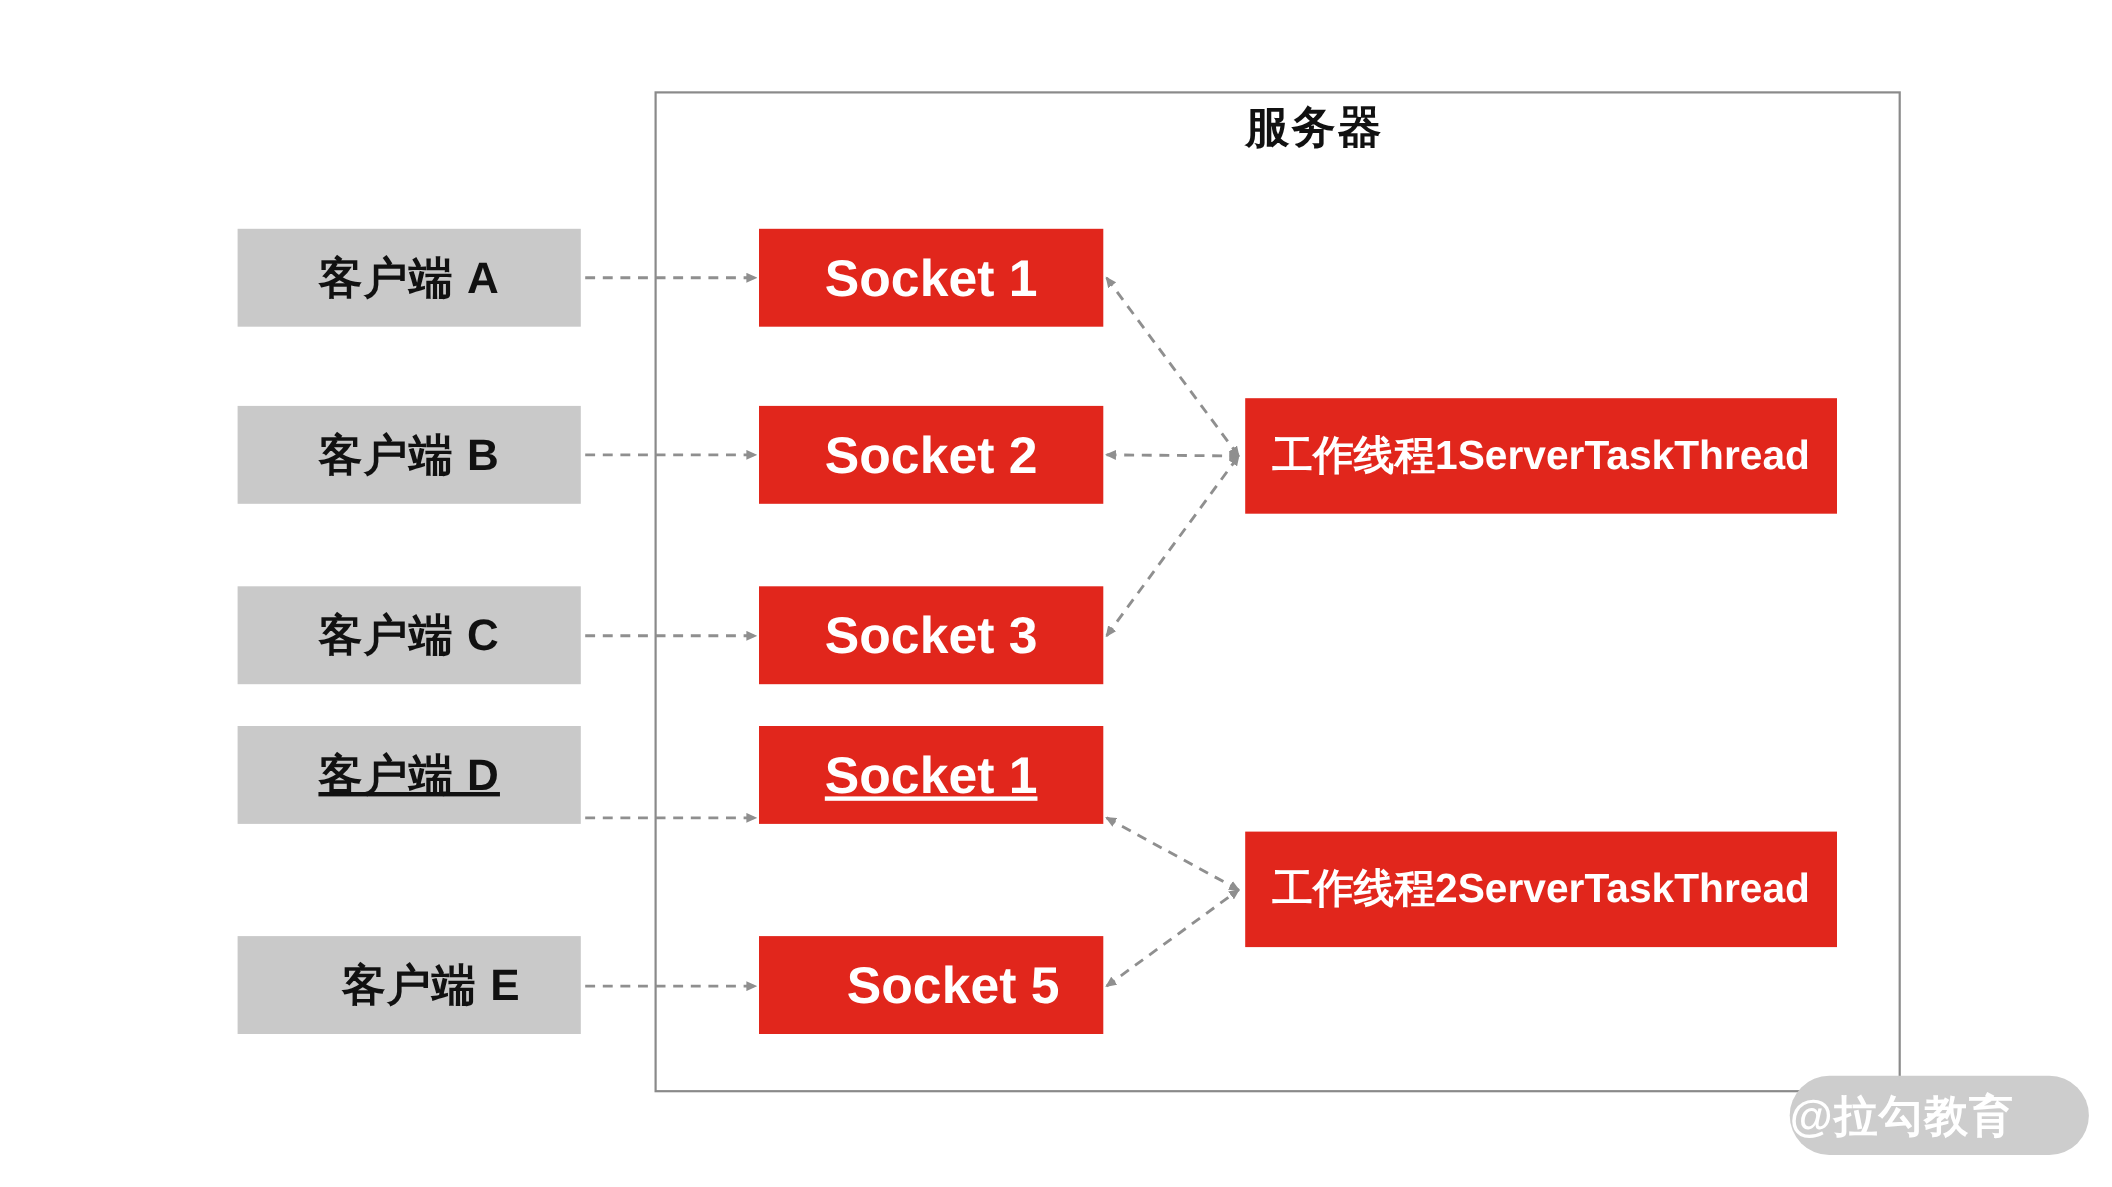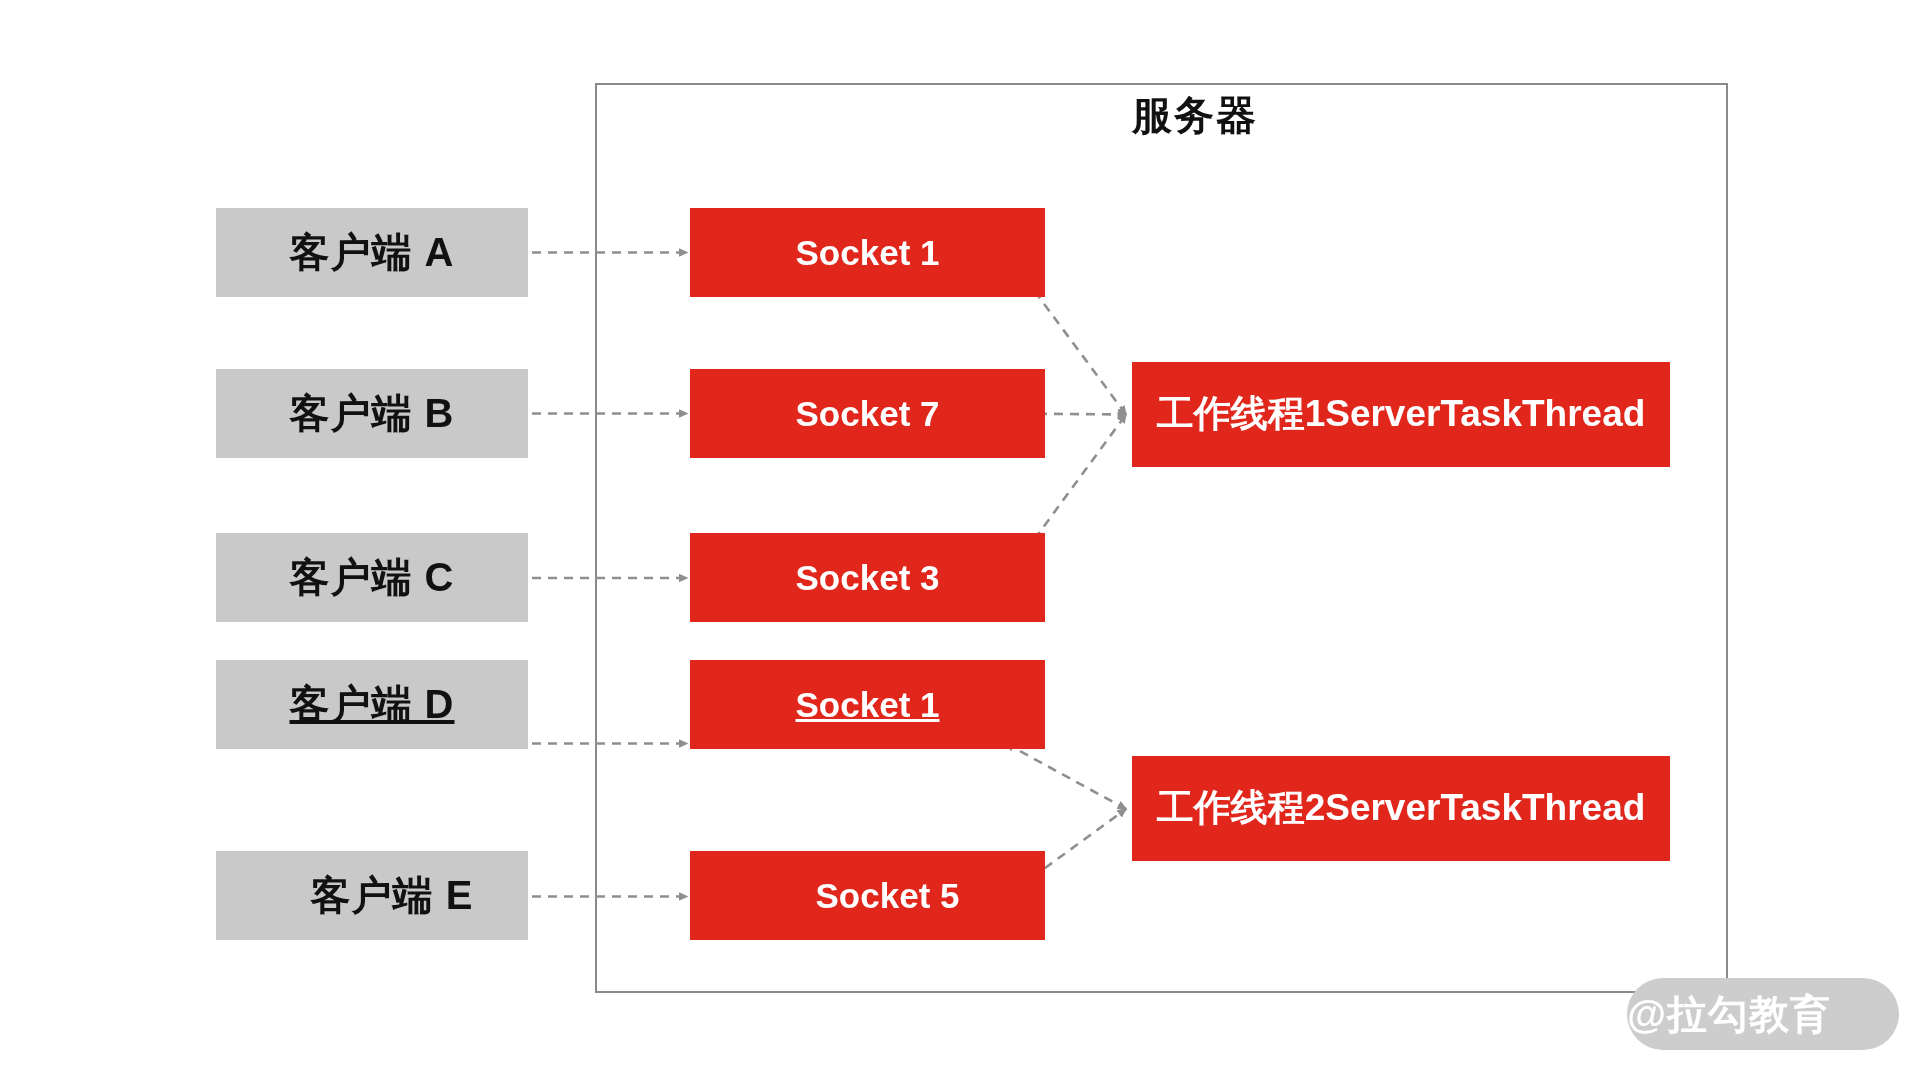--- a/index.html
+++ b/index.html
@@ -38,23 +38,23 @@
     text-align:center;
   }
   .client{
     left:186px;width:312px;height:89px;
     background:var(--gray-box);
     color:#111111;font-size:40px;font-weight:bold;
     letter-spacing:1px;
     margin-left:30px;
   }
   .socket{
-    left:690px;width:355px;height:89px;
+    left:690px;width:313px;height:89px;
     background:var(--red);
-    color:#ffffff;font-size:35px;font-weight:bold;
+    color:#ffffff;font-size:47px;font-weight:bold;
   }
   .worker{
     left:1132px;width:538px;height:105px;
     background:var(--red);
     color:#ffffff;font-weight:bold;
     flex-direction:row;line-height:1.32;
   }
   .worker .line1{font-size:37px;}
   .worker .line2{font-size:37px;}
 
@@ -121,21 +121,21 @@
     <span>客户端 D</span>
   </div>
 <div class="abs node client row-e">
     <span>客户端 E</span>
   </div>
 
 <div class="abs node socket row-a">
     <span>Socket 1</span>
   </div>
 <div class="abs node socket row-b">
-    <span>Socket 7</span>
+    <span>Socket 2</span>
   </div>
 <div class="abs node socket row-c">
     <span>Socket 3</span>
   </div>
 <div class="abs node socket row-d">
     <span>Socket 1</span>
   </div>
 <div class="abs node socket row-e">
     <span>Socket 5</span>
   </div>

